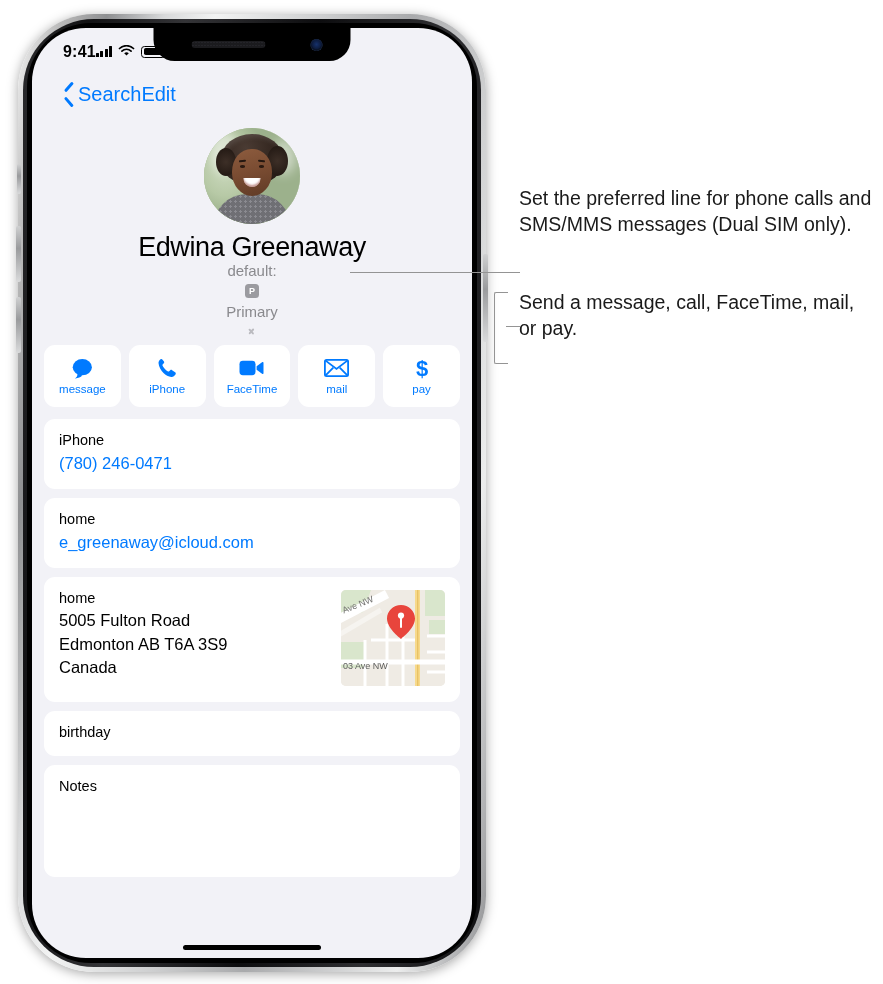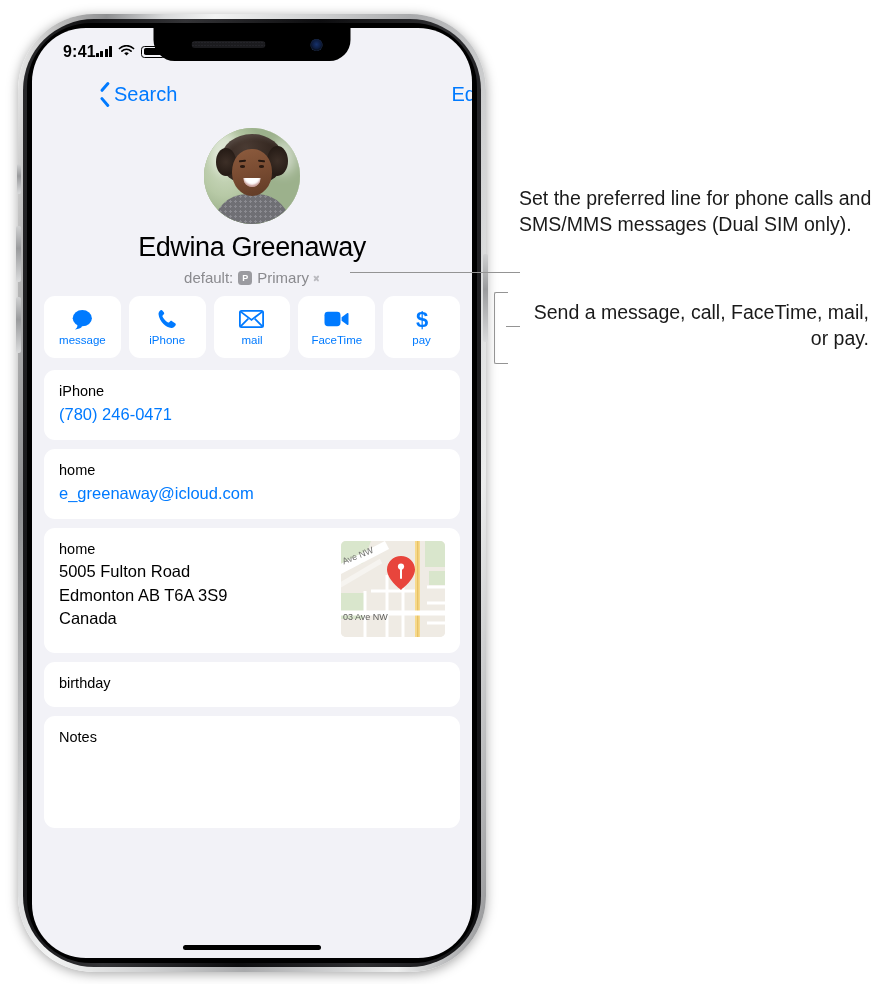--- a/index.html
+++ b/index.html
@@ -66,22 +66,22 @@
   .sig{display:flex;align-items:flex-end;gap:1.5px;height:11px;}
   .sig i{display:block;width:3px;background:#000;border-radius:.5px;}
   .sig i:nth-child(1){height:4px}.sig i:nth-child(2){height:6px}
   .sig i:nth-child(3){height:8.5px}.sig i:nth-child(4){height:11px}
   .batt{width:25px;height:12px;border:1.4px solid #000;border-radius:3.4px;position:relative;box-sizing:border-box;}
   .batt::after{content:"";position:absolute;right:-3.4px;top:3.4px;width:1.8px;height:4px;background:#000;border-radius:0 1px 1px 0;}
   .batt i{position:absolute;left:1.4px;top:1.4px;bottom:1.4px;width:19px;background:#000;border-radius:1.8px;display:block;}
   
   .navbar{
     position:absolute;left:0;top:44px;width:100%;height:44px;z-index:15;
-    display:flex;align-items:center;justify-content:space-between;
-    padding:0 22px 0 32px;box-sizing:border-box;margin-left:36px;
+    display:flex;align-items:center;
+    padding:0 22px 0 32px;box-sizing:border-box;
   }
   .nav-back{display:flex;align-items:center;gap:3px;color:#007aff;font-size:20px;cursor:pointer;}
   .chev-l{width:11px;height:19px;position:relative;flex:none;}
   .chev-l::before,.chev-l::after{
     content:"";position:absolute;left:1px;width:11.5px;height:2.9px;background:#007aff;border-radius:2px;
   }
   .chev-l::before{top:5.2px;transform:rotate(-49deg);transform-origin:left center;}
   .chev-l::after{top:11px;transform:rotate(49deg);transform-origin:left center;}
   .nav-edit{color:#007aff;font-size:20px;cursor:pointer;}
   
@@ -130,21 +130,21 @@
     background:#6f6f74;
     background-image:radial-gradient(#8b8b91 33%,transparent 34%);
     background-size:5px 5px;
     z-index:1;
   }
   .cname{
     font-size:27px;color:#000;margin-top:8px;letter-spacing:-.4px;line-height:1.12;
   }
   .csub{
     display:flex;align-items:center;justify-content:center;gap:5px;
-    margin-top:7px;font-size:15px;color:#8a8a8e;cursor:pointer;
+    margin-top:0;font-size:15px;color:#8a8a8e;cursor:pointer;flex-direction:column;
   }
   .sim-badge{
     width:14px;height:14px;border-radius:3.5px;background:#9b9ba0;
     color:#fff;font-size:9px;line-height:14px;text-align:center;font-weight:bold;
   }
   .chev-r{width:6px;height:10px;position:relative;flex:none;opacity:.75;}
   .chev-r::before,.chev-r::after{content:"";position:absolute;left:0;width:7px;height:1.7px;background:#a9a9ae;border-radius:1px;}
   .chev-r::before{top:2.6px;transform:rotate(48deg);transform-origin:left center;}
   .chev-r::after{top:7.6px;transform:rotate(-48deg);transform-origin:left center;}
   
@@ -172,21 +172,21 @@
   }
   .map svg{display:block;width:104px;height:96px;}
   
   .home-ind{
     position:absolute;bottom:8px;left:50%;transform:translateX(-50%);
     width:138px;height:5px;border-radius:3px;background:#000;z-index:25;
   }
   
   .callout{position:absolute;font-size:19.5px;color:#1a1a1a;line-height:1.33;}
   #call1{left:519px;top:186px;width:358px;}
-  #call2{left:519px;top:300px;width:350px;text-align:right;}
+  #call2{left:519px;top:290px;width:350px;}
   .lead{position:absolute;background:#949494;}
   #lead1{left:350px;top:272px;width:170px;height:1.4px;}
   .bracket{position:absolute;left:494px;top:292px;width:13px;height:70px;
     border:1.4px solid #949494;border-right:none;border-radius:2px 0 0 2px;}
   #lead2{left:506px;top:326px;width:14px;height:1.4px;}
 </style>
 </head>
 <body>
 
 <div id="phone">
@@ -280,37 +280,37 @@
           <span class="ico">
             <svg width="22" height="22" viewBox="0 0 22 22">
               <path d="M5.1 2.1C3.9 2.6 2.4 4.3 2.5 6.1c.2 3.5 2.6 7.6 5 10 2.4 2.5 6.4 4.6 9.2 3.7 1.6-.5 3-2.1 3.1-3.2.1-.6-.2-1-.7-1.4l-3-2c-.7-.5-1.3-.4-1.9.1l-1 .9c-.5.4-1 .4-1.6 0-1-.6-2-1.5-2.9-2.5-.9-1-1.6-1.9-2.1-2.9-.3-.6-.3-1.1.2-1.6l1-.9c.5-.5.6-1.1.2-1.8L6.3 2.6c-.3-.5-.7-.7-1.2-.5z" fill="#007aff"></path>
             </svg>
           </span>
           <span class="act-lbl">iPhone</span>
         </div>
 
         <div class="act">
           <span class="ico">
+            <svg width="25" height="16" viewBox="0 0 25 16">
+              <rect x="0.5" y="0.8" width="16" height="14.4" rx="3.4" fill="#007aff"></rect>
+              <path d="M17.6 6.3 23.4 2.1c.6-.4 1.1-.1 1.1.6v10.6c0 .7-.5 1-1.1.6l-5.8-4.2z" fill="#007aff"></path>
+            </svg>
+          </span>
+          <span class="act-lbl">FaceTime</span>
+        </div>
+
+        <div class="act">
+          <span class="ico">
             <svg width="25" height="18" viewBox="0 0 25 18">
               <rect x="0.9" y="0.9" width="23.2" height="16.2" rx="1.6" fill="none" stroke="#007aff" stroke-width="1.8"></rect>
               <path d="M1.6 1.6 12.5 9.9 23.4 1.6" fill="none" stroke="#007aff" stroke-width="1.8"></path>
               <path d="M1.6 16.4 9.3 8.6M23.4 16.4 15.7 8.6" fill="none" stroke="#007aff" stroke-width="1.8"></path>
             </svg>
           </span>
           <span class="act-lbl">mail</span>
-        </div>
-
-        <div class="act">
-          <span class="ico">
-            <svg width="25" height="16" viewBox="0 0 25 16">
-              <rect x="0.5" y="0.8" width="16" height="14.4" rx="3.4" fill="#007aff"></rect>
-              <path d="M17.6 6.3 23.4 2.1c.6-.4 1.1-.1 1.1.6v10.6c0 .7-.5 1-1.1.6l-5.8-4.2z" fill="#007aff"></path>
-            </svg>
-          </span>
-          <span class="act-lbl">FaceTime</span>
         </div>
 
         <div class="act">
           <span class="ico">
             <svg width="16" height="24" viewBox="0 0 16 24">
               <text x="8" y="19.5" text-anchor="middle" font-family="Liberation Sans, sans-serif" font-size="22" font-weight="bold" fill="#007aff">$</text>
             </svg>
           </span>
           <span class="act-lbl">pay</span>
         </div>

